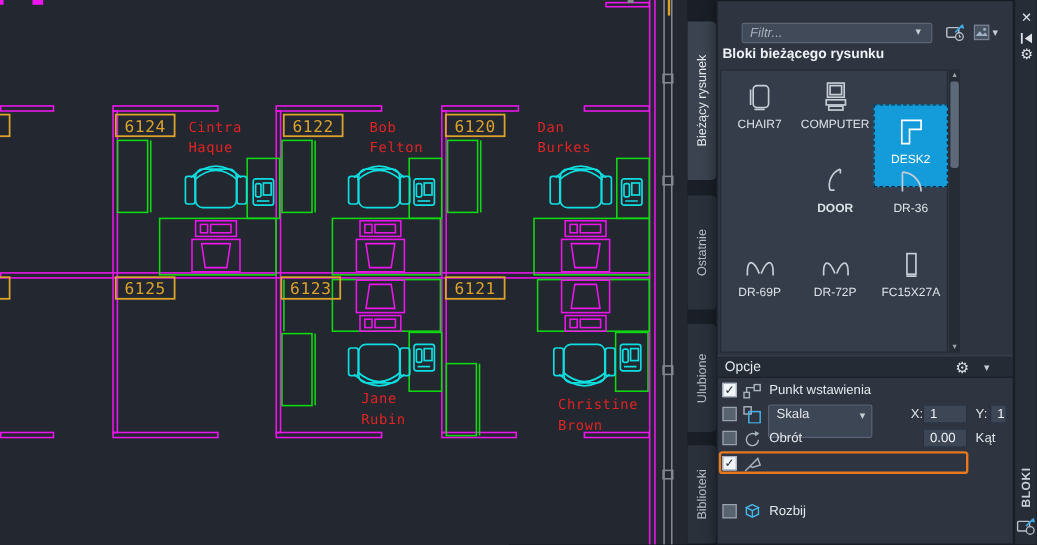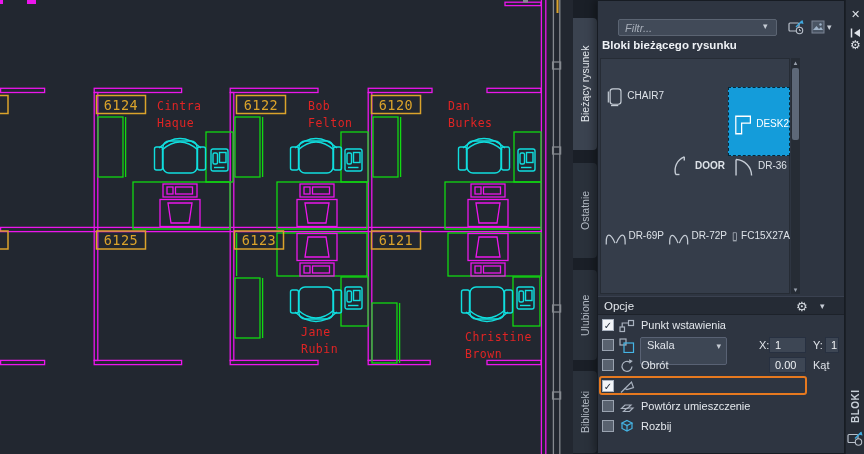--- a/index.html
+++ b/index.html
@@ -30,21 +30,21 @@
   .panel{position:absolute;left:24px;top:0;width:248px;height:454px;background:#2e3541;
          border:1px solid #171c23;box-shadow:-3px 0 8px rgba(0,0,0,.35);}
   .filter{position:absolute;left:20px;top:18px;width:159px;height:17px;background:#414a58;
           border:1px solid #5b6472;border-radius:2px;color:#dfe3e9;font-size:11px;padding:0 16px 0 6px;outline:none;}
   .filter::placeholder{color:#a6adb8;font-style:italic;}
   .filter-arrow{position:absolute;left:165px;top:20px;font-size:9px;color:#c6ccd4;}
   .tool-icon{position:absolute;top:17px;width:18px;height:18px;display:flex;align-items:center;justify-content:center;}
   .thumb-chevron{position:absolute;left:229px;top:21px;font-size:9px;color:#c6ccd4;}
   .blocks-header{position:absolute;left:4px;top:38px;font-size:11.5px;font-weight:bold;color:#eef1f5;}
   .grid{position:absolute;left:2px;top:57px;width:190px;height:236px;background:#353d4a;border:1px solid #262c35;}
-  .tile{position:absolute;width:62px;height:69px;display:flex;flex-direction:row;align-items:center;}
+  .tile{position:absolute;width:62px;height:69px;display:flex;flex-direction:column;align-items:center;}
   .tile .bicon{margin-top:7px;}
   .tile .bicon path,.tile .bicon rect{stroke:#c6cdd6;fill:none;stroke-width:1.3;}
   .tile .blabel{margin-top:3px;font-size:10px;color:#dde2e8;white-space:nowrap;}
   .tile.selected{background:#149cda;border:1px dashed #06293a;}
   .tile.selected .bicon path,.tile.selected .bicon rect{stroke:#ffffff;}
   .tile.selected .blabel{color:#ffffff;}
   .scrollbar{position:absolute;left:193px;top:57px;width:9px;height:236px;background:#262c35;}
   .sb-arrow{position:absolute;left:0;width:9px;height:9px;font-size:7px;color:#9aa2ae;text-align:center;line-height:9px;}
   .sb-thumb{position:absolute;left:1px;top:10px;width:7px;height:72px;background:#5d6878;border-radius:2px;}
   .opt-header{position:absolute;left:0px;top:295px;width:246px;height:19px;background:#252b35;
@@ -253,20 +253,29 @@
       <div class="grid"></div>
 
       <div class="tile" style="left:4px;top:58px;">
         <svg class="bicon" width="30" height="30" viewBox="0 0 28 28">
           <rect x="9" y="5" width="12" height="17" rx="3"></rect>
           <path d="M7,8 v12"></path>
             <path d="M10,23.5 h8"></path>
         </svg>
         <span class="blabel">CHAIR7</span>
       </div>
+      <div class="tile" style="left:67px;top:58px;">
+        <svg class="bicon" width="30" height="30" viewBox="0 0 28 28">
+          <rect x="8" y="3" width="13" height="11"></rect>
+          <path d="M10,5 h9 v7 h-9 z"></path>
+          <rect x="7" y="16" width="15" height="4"></rect>
+          <rect x="9" y="21" width="11" height="3"></rect>
+        </svg>
+        <span class="blabel">COMPUTER</span>
+      </div>
       <div class="tile selected" style="left:130px;top:58px;margin-top:28px;">
         <svg class="bicon" width="30" height="30" viewBox="0 0 28 28">
           <path d="M7,5 h15 v7 h-9 v11 h-6 z"></path>
         </svg>
         <span class="blabel">DESK2</span>
       </div>
 
       <div class="tile" style="left:67px;top:128px;font-weight:bold;">
         <svg class="bicon" width="30" height="30" viewBox="0 0 28 28">
           <path d="M18,4.5 A13.5,13.5 0 0 0 10,21"></path>
@@ -355,28 +364,20 @@
       </div>
 
       <div class="optrow" style="top:378px;">
         <div class="cb checked">✓</div>
         <svg class="ricon" width="16" height="15" viewBox="0 0 16 15">
           <path d="M2,13.5 L6,9.5"></path>
           <polygon points="6,9.5 12.5,3 14.5,8.5 8,10.5"></polygon>
         </svg>
       </div>
 
-      <div class="optrow" style="top:398px;">
-        <div class="cb"></div>
-        <svg class="ricon" width="16" height="15" viewBox="0 0 16 15">
-          <path d="M2.5,9.5 L6,6 h6 l-3.5,3.5 z"></path>
-          <path d="M4.5,12.5 L8,9 h6 L10.5,12.5 z"></path>
-        </svg>
-        <span class="rlabel">Powtórz umieszczenie</span>
-      </div>
 
       <div class="optrow" style="top:418px;">
         <div class="cb"></div>
         <svg class="ricon" width="16" height="15" viewBox="0 0 16 15">
           <polygon points="8,1.5 13,4 8,6.5 3,4" class="blue"></polygon>
           <path d="M3,4 v5.5 l5,2.5 5,-2.5 v-5.5" class="blue"></path>
           <path d="M8,6.5 v5.5" class="blue"></path>
         </svg>
         <span class="rlabel">Rozbij</span>
       </div>

